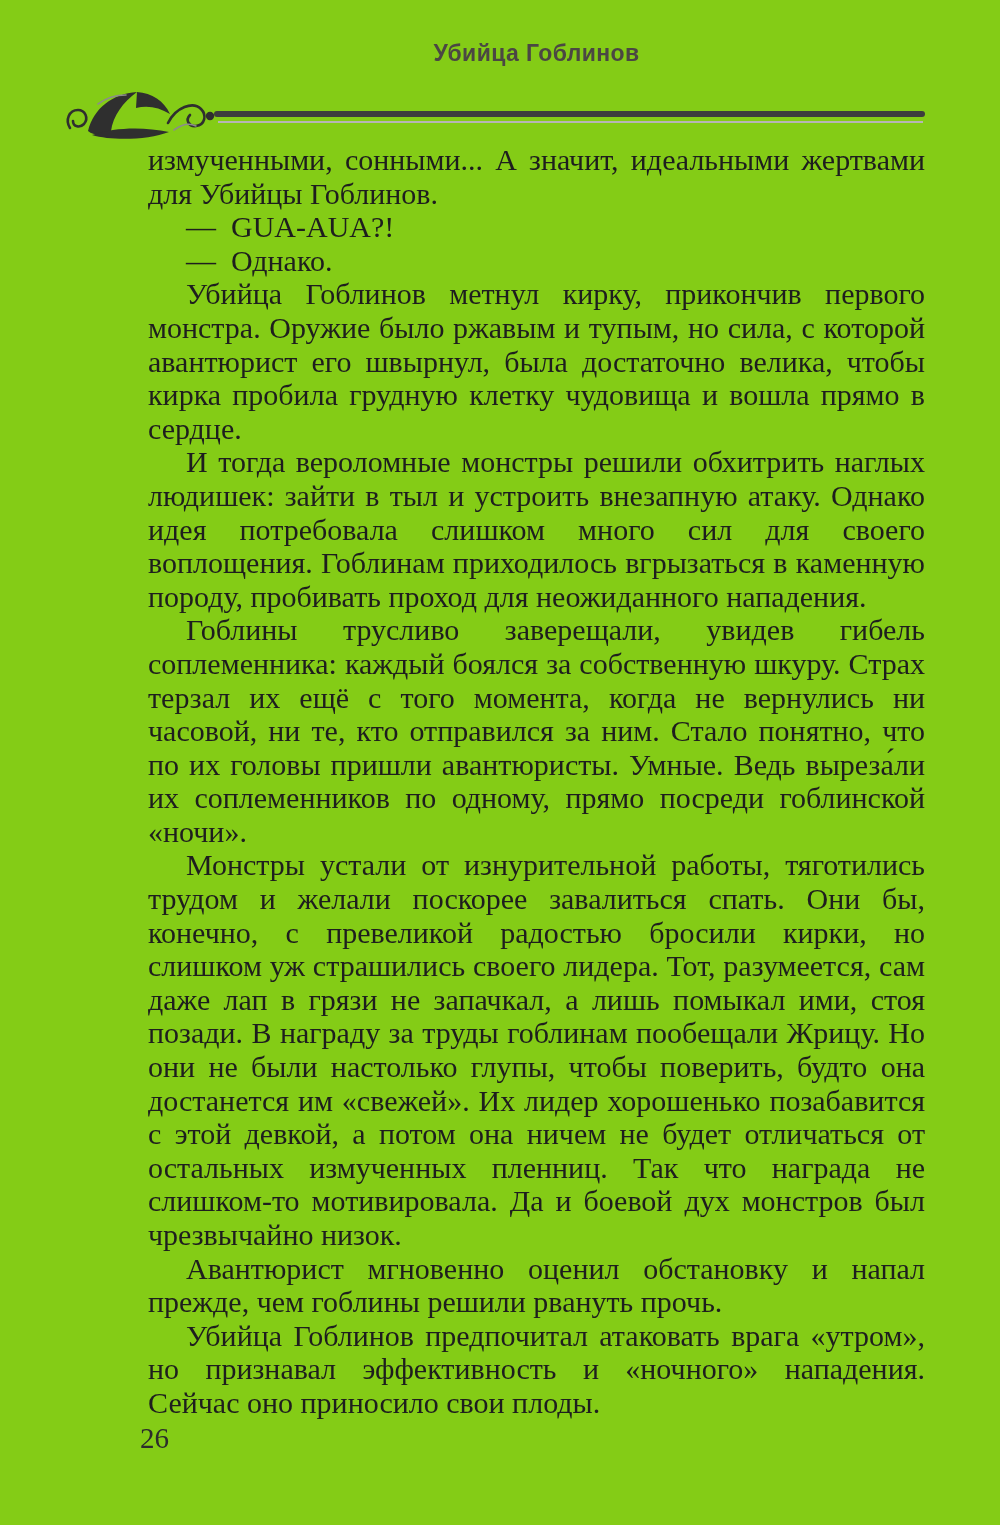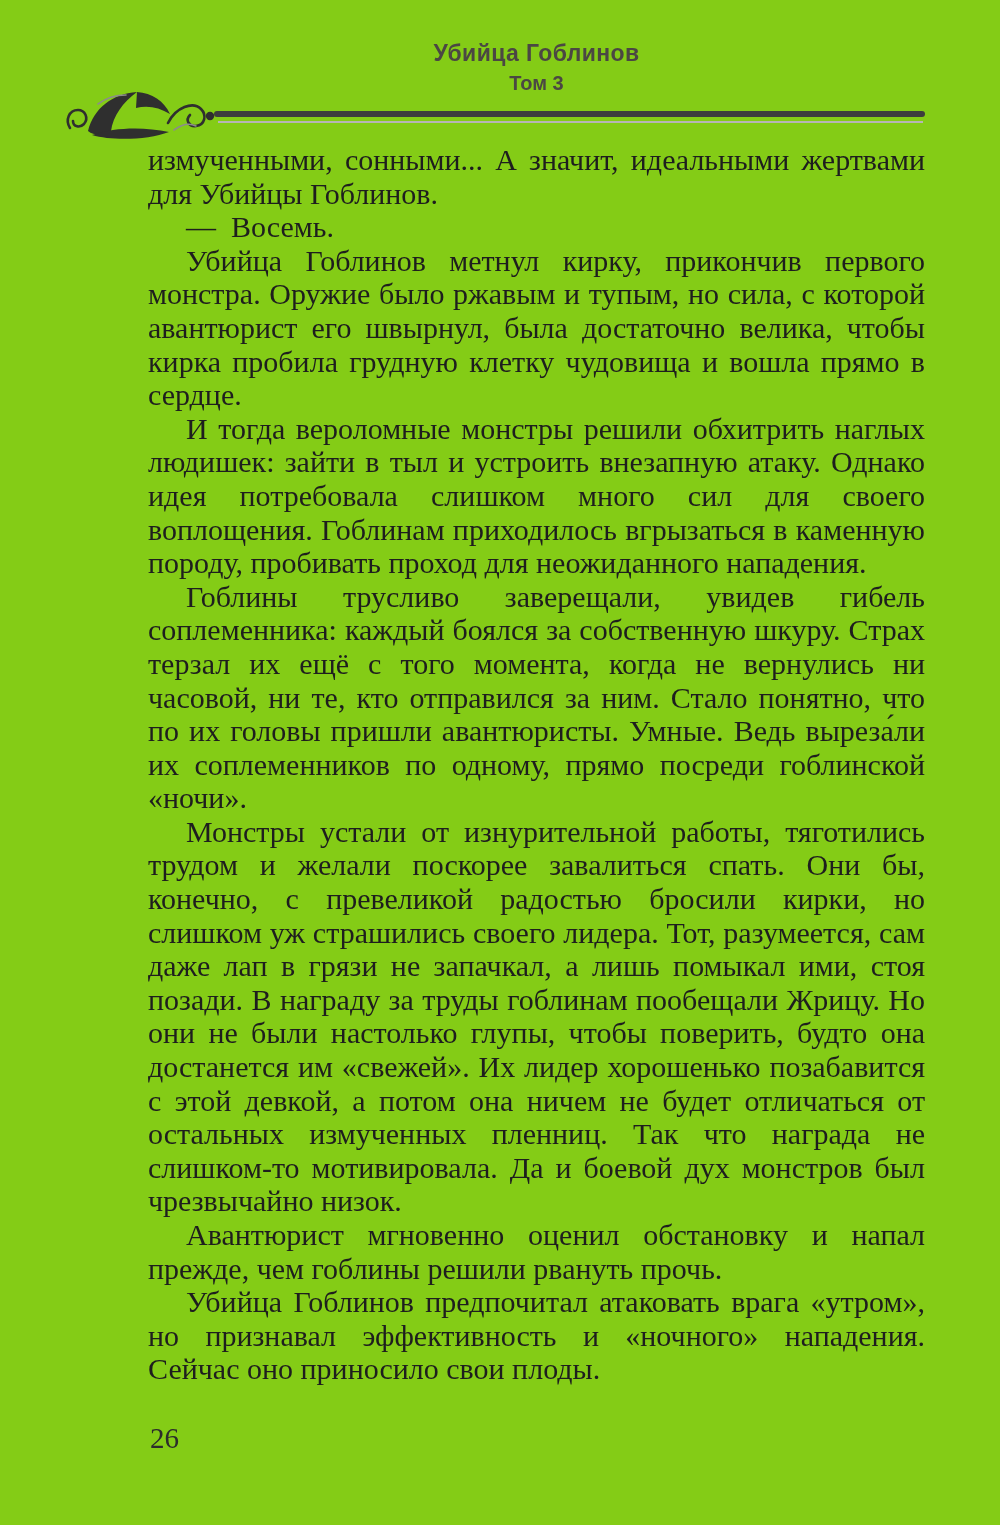--- a/index.html
+++ b/index.html
@@ -67,34 +67,33 @@
     color: #1e1e1e;
     text-align: justify;
     hyphens: auto;
     -webkit-hyphens: auto;
   }
   .text-block p { margin: 0; padding: 0; }
   .text-block p.indent { text-indent: 38px; }
   
   .page-number {
     position: absolute;
-    left: 150px; top: 1422px;
+    left: 140px; top: 1422px;
     font-family: "Liberation Serif", serif;
     font-size: 29px;
     color: #2c2c2c;
   }
 </style>
 </head>
 <body>
 
 <div class="page">
 
   <header class="running-head">
     <div class="book-title">Убийца Гоблинов</div>
-    <div class="volume-label">Том 3</div>
   </header>
 
   <div class="divider">
     <svg class="flourish" viewBox="0 0 152 58" xmlns="http://www.w3.org/2000/svg" aria-hidden="true">
       <g fill="none" stroke="#2f2f2f" stroke-width="2.6" stroke-linecap="round">
         <path d="M6,42 C1,34 5,24 14,24 C21,24 25,32 20,38 C16,42 9,41 9,35"></path>
         <path d="M104,37 C112,21 129,15 137,23 C143,29 141,39 132,40 C125,41 121,34 126,29"></path>
       </g>
       <g fill="#2f2f2f" stroke="none">
         <path d="M24,45 C30,22 48,8 73,6 C59,16 49,30 47,45 C40,50 30,50 24,45 Z"></path>
@@ -106,21 +105,22 @@
         <path d="M110,44 C118,38 126,37 132,40"></path>
         <path d="M34,18 C42,12 52,9 62,9"></path>
       </g>
     </svg>
     <div class="rule-thick"></div>
     <div class="rule-thin"></div>
   </div>
 
   <main class="text-block" id="text-block">
       <p class="para">измученными, сонными... А значит, идеальными жертвами для Убийцы Гоблинов.</p>
-      <p class="para indent">— Восемь.</p>
+      <p class="para indent">— GUA-AUA?!</p>
+      <p class="para indent">— Однако.</p>
       <p class="para indent">Убийца Гоблинов метнул кирку, прикончив первого монстра. Оружие было ржавым и тупым, но сила, с которой авантюрист его швырнул, была достаточно велика, чтобы кирка пробила грудную клетку чудовища и вошла прямо в сердце.</p>
       <p class="para indent">И тогда вероломные монстры решили обхитрить наглых людишек: зайти в тыл и устроить внезапную атаку. Однако идея потребовала слишком много сил для своего воплощения. Гоблинам приходилось вгрызаться в каменную породу, пробивать проход для неожиданного нападения.</p>
       <p class="para indent">Гоблины трусливо заверещали, увидев гибель соплеменника: каждый боялся за собственную шкуру. Страх терзал их ещё с того момента, когда не вернулись ни часовой, ни те, кто отправился за ним. Стало понятно, что по их головы пришли авантюристы. Умные. Ведь выреза́ли их соплеменников по одному, прямо посреди гоблинской «ночи».</p>
       <p class="para indent">Монстры устали от изнурительной работы, тяготились трудом и желали поскорее завалиться спать. Они бы, конечно, с превеликой радостью бросили кирки, но слишком уж страшились своего лидера. Тот, разумеется, сам даже лап в грязи не запачкал, а лишь помыкал ими, стоя позади. В награду за труды гоблинам пообещали Жрицу. Но они не были настолько глупы, чтобы поверить, будто она достанется им «свежей». Их лидер хорошенько позабавится с этой девкой, а потом она ничем не будет отличаться от остальных измученных пленниц. Так что награда не слишком-то мотивировала. Да и боевой дух монстров был чрезвычайно низок.</p>
       <p class="para indent">Авантюрист мгновенно оценил обстановку и напал прежде, чем гоблины решили рвануть прочь.</p>
       <p class="para indent">Убийца Гоблинов предпочитал атаковать врага «утром», но признавал эффективность и «ночного» нападения. Сейчас оно приносило свои плоды.</p>
     </main>
 
   <div class="page-number">26</div>
 

